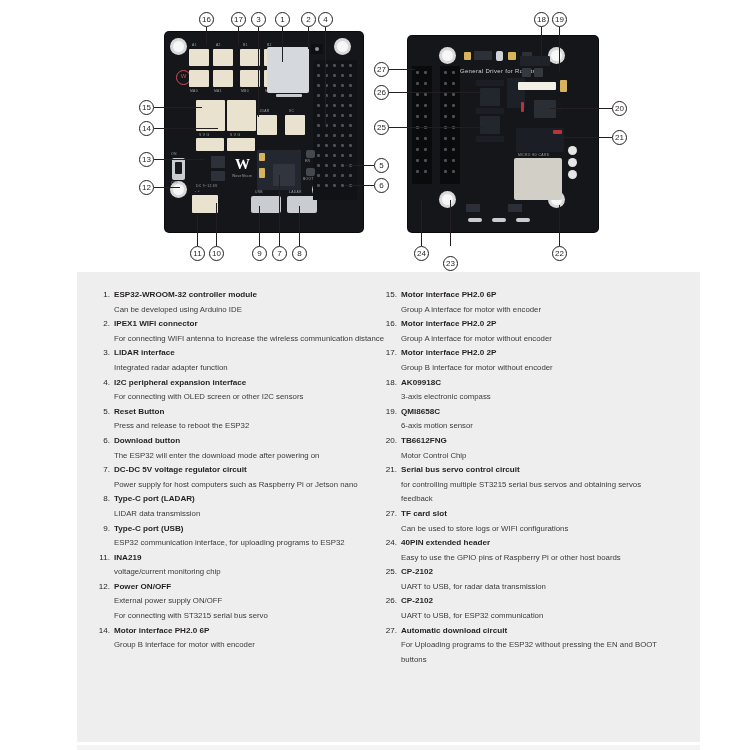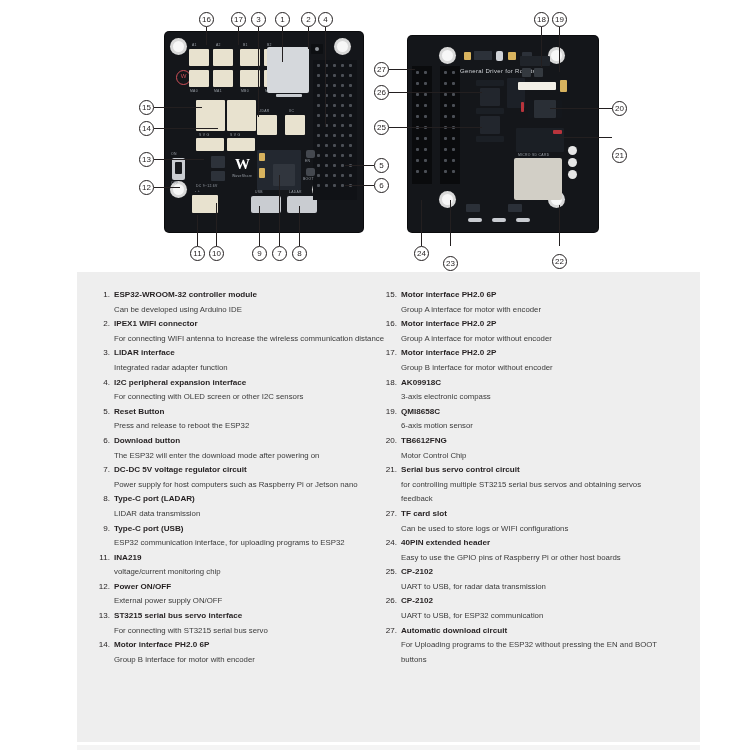--- a/index.html
+++ b/index.html
@@ -431,30 +431,30 @@
 
   <div class="callout" style="left:374px;top:85px;">26</div>
   <div class="leader h" style="left:389px;top:92px;width:93px;"></div>
 
   <div class="callout" style="left:374px;top:120px;">25</div>
   <div class="leader h" style="left:389px;top:127px;width:93px;"></div>
 
   <div class="callout" style="left:612px;top:101px;">20</div>
   <div class="leader h" style="left:550px;top:108px;width:62px;"></div>
 
-  <div class="callout" style="left:612px;top:148px;">21</div>
+  <div class="callout" style="left:612px;top:130px;">21</div>
   <div class="leader h" style="left:560px;top:137px;width:52px;"></div>
 
   <div class="callout" style="left:414px;top:246px;">24</div>
   <div class="leader v" style="left:421px;top:200px;height:46px;"></div>
 
   <div class="callout" style="left:443px;top:246px;margin-top:10px;">23</div>
   <div class="leader v" style="left:450px;top:200px;height:46px;"></div>
 
-  <div class="callout" style="left:552px;top:246px;margin-top:8px;">22</div>
+  <div class="callout" style="left:552px;top:246px;">22</div>
   <div class="leader v" style="left:559px;top:205px;height:41px;"></div>
 
 </div>
 
 <div id="panel">
   <div class="col" id="col-left">
       <div class="entry">
         <div class="entry-title">
           <span class="entry-num">1.</span>
           <span>ESP32-WROOM-32 controller module</span>
@@ -525,24 +525,20 @@
         <div class="entry-desc">voltage/current monitoring chip</div>
       </div>
       <div class="entry">
         <div class="entry-title">
           <span class="entry-num">12.</span>
           <span>Power ON/OFF</span>
         </div>
         <div class="entry-desc">External power supply ON/OFF</div>
       </div>
       <div class="entry">
-        <div class="entry-title">
-          <span class="entry-num">13.</span>
-          <span>ST3215 serial bus servo interface</span>
-        </div>
         <div class="entry-desc">For connecting with ST3215 serial bus servo</div>
       </div>
       <div class="entry">
         <div class="entry-title">
           <span class="entry-num">14.</span>
           <span>Motor interface PH2.0 6P</span>
         </div>
         <div class="entry-desc">Group B interface for motor with encoder</div>
       </div>
     </div>

